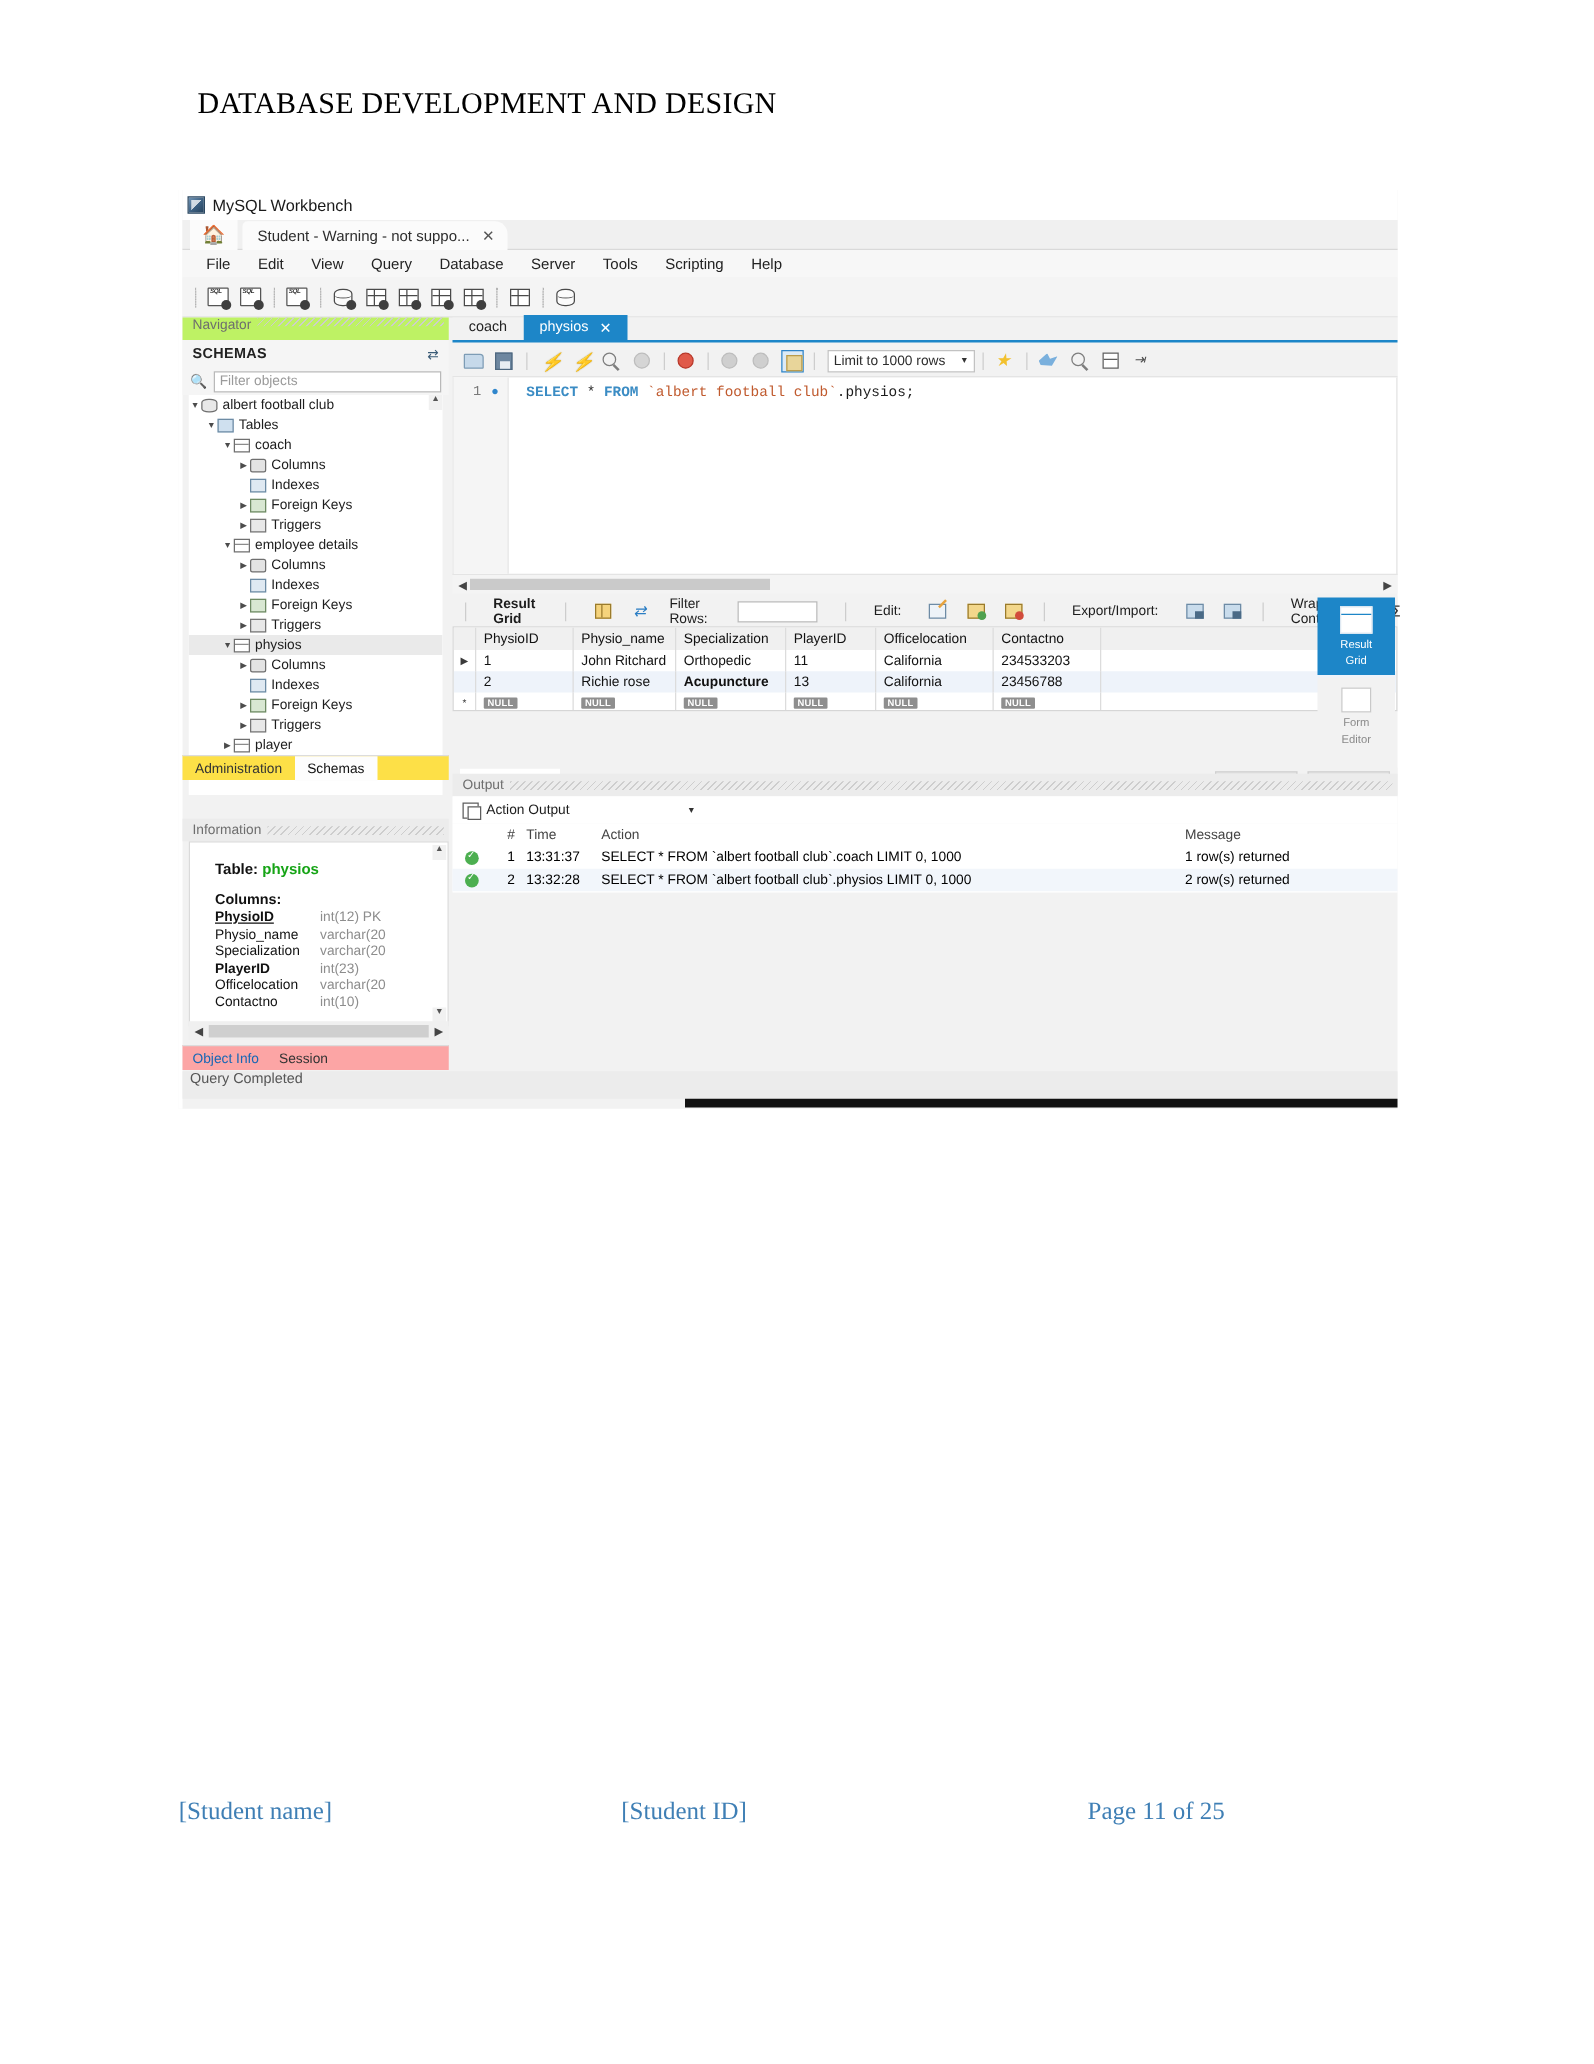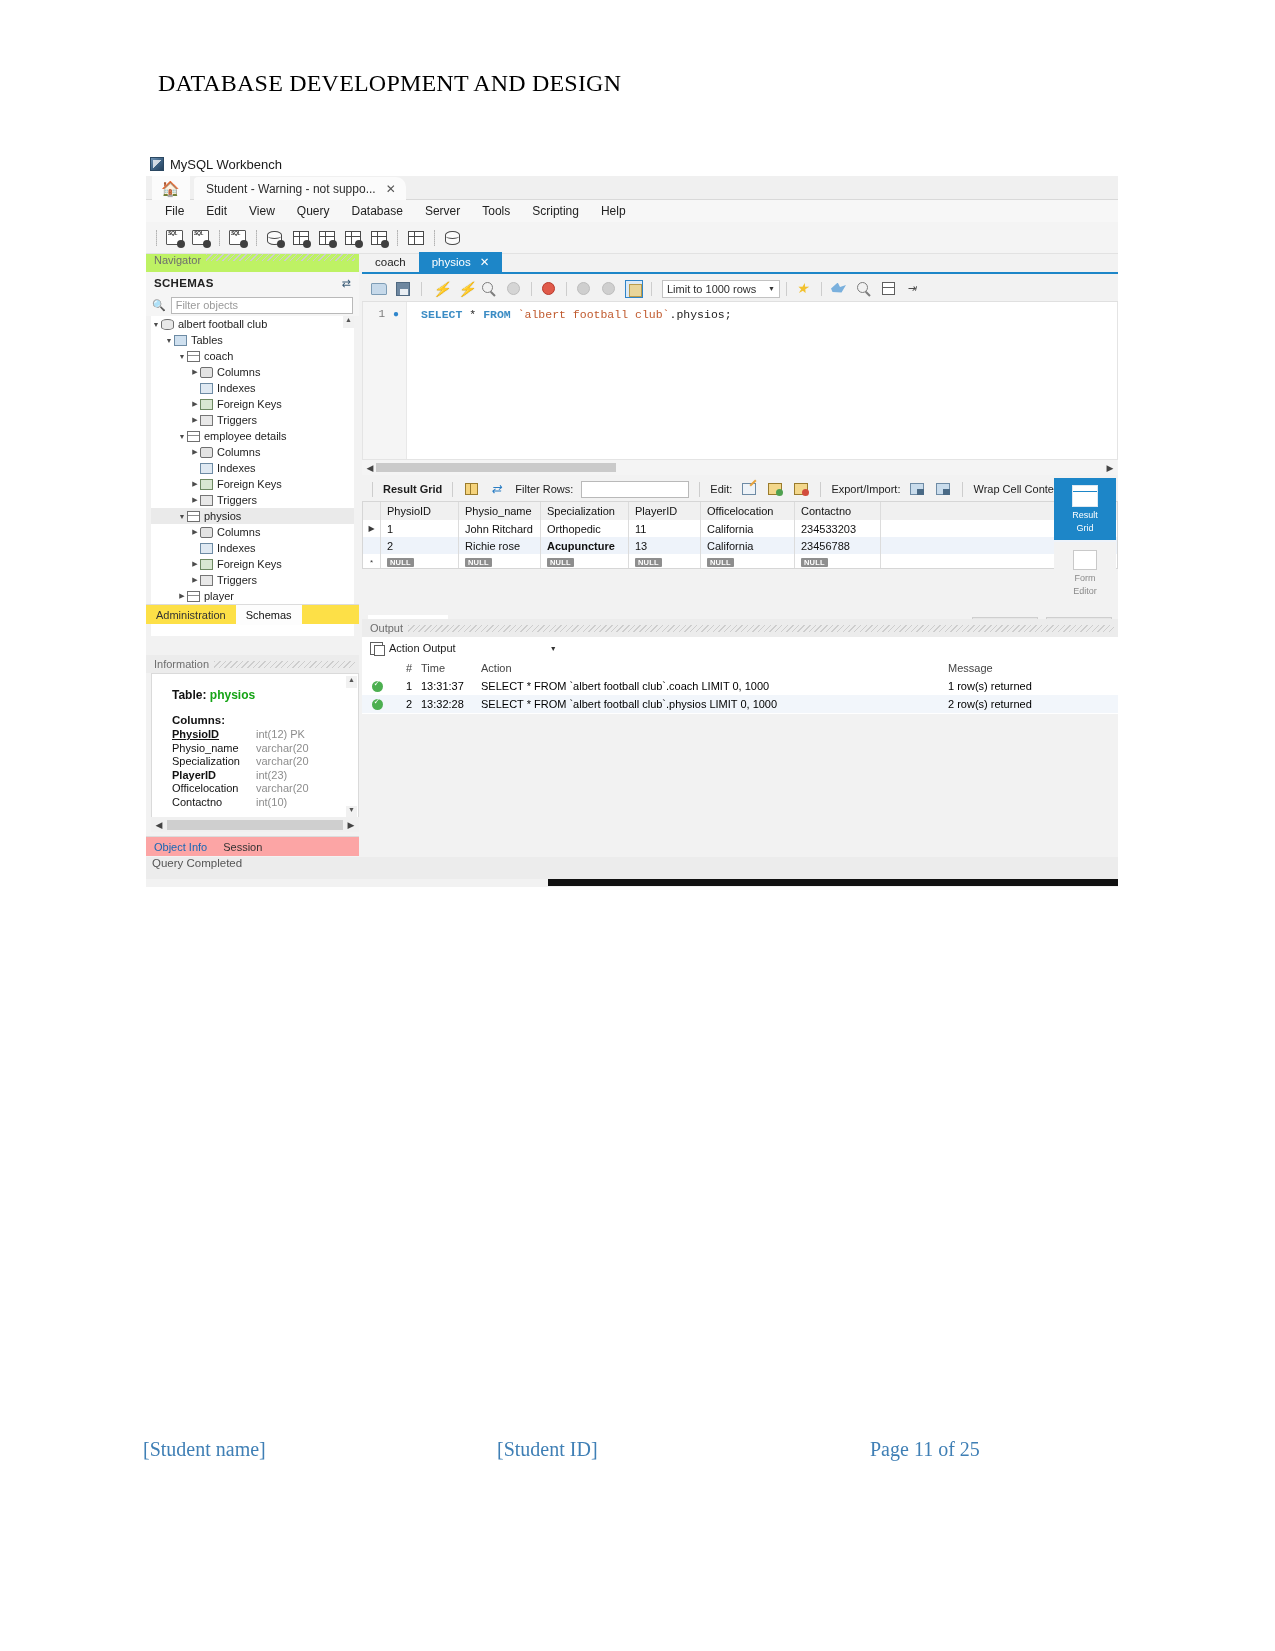--- a/index.html
+++ b/index.html
@@ -283,21 +283,21 @@
     justify-content:space-between;
   }
   .code-hscroll .arw { font-size:9px; color:#454545; width:12px; text-align:center;}
   .code-hscroll .thumb { width:240px; height:9px; background:#cacaca; }
   .code-hscroll .track { flex:1; }
 
   
   .res-toolbar {
     position:absolute; left:219px; top:325px; width:756px; height:24px;
     background:#f2f2f2; display:flex; align-items:center; padding-left:8px;
-    gap:8px; font-size:11px; color:#1c1c1c;
+    gap:20px; font-size:11px; color:#1c1c1c;
   }
   .res-toolbar .bold { font-weight:bold; }
   .vsep { width:1px; height:15px; background:#cdcdcd; margin:0 2px; }
   .ri { width:18px; height:16px; position:relative; }
   .ri-grid { position:absolute; left:2px; top:2px; width:13px;height:12px;
     background:#f5d37c; border:1px solid #9a7b2c;}
   .ri-grid:after{content:"";position:absolute;left:4px;top:0;width:1px;height:100%;background:#9a7b2c;}
   .ri-refresh { position:absolute; left:2px; top:2px; font-size:12px; color:#2b7ec4; line-height:12px;}
   .filter-rows-input {
     width:108px; height:17px; background:#fff; border:1px solid #b9b9b9;

